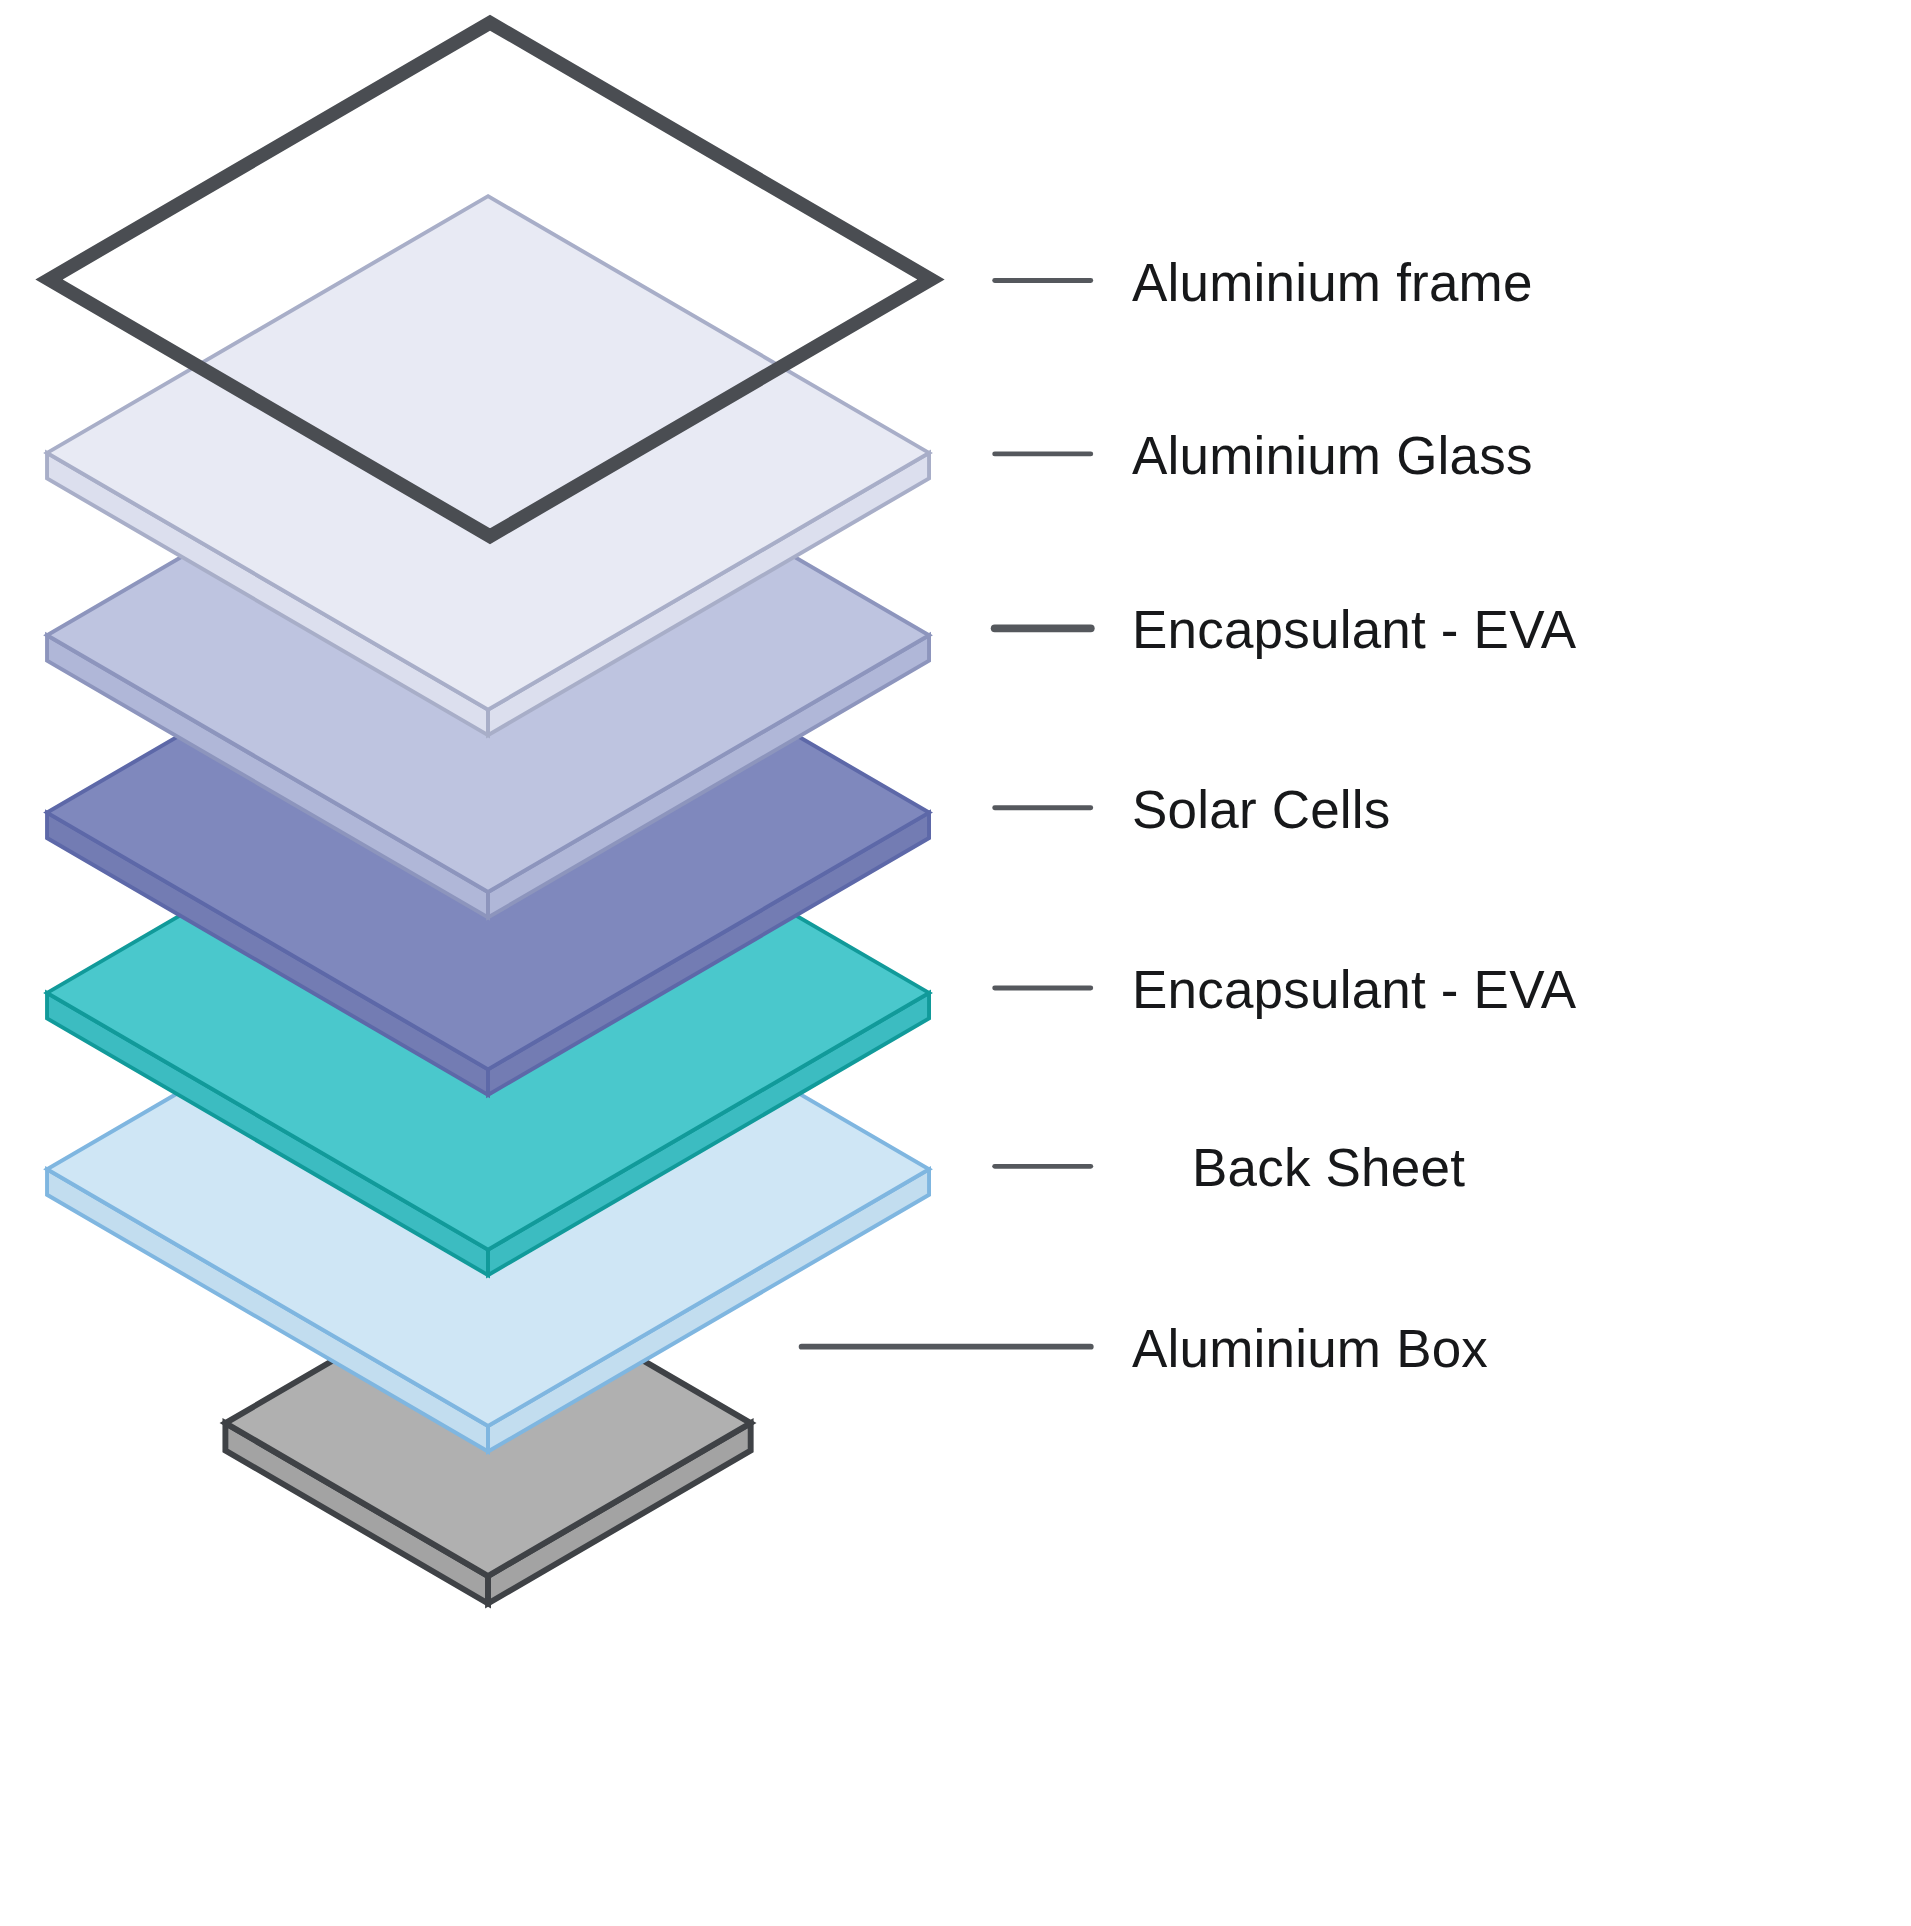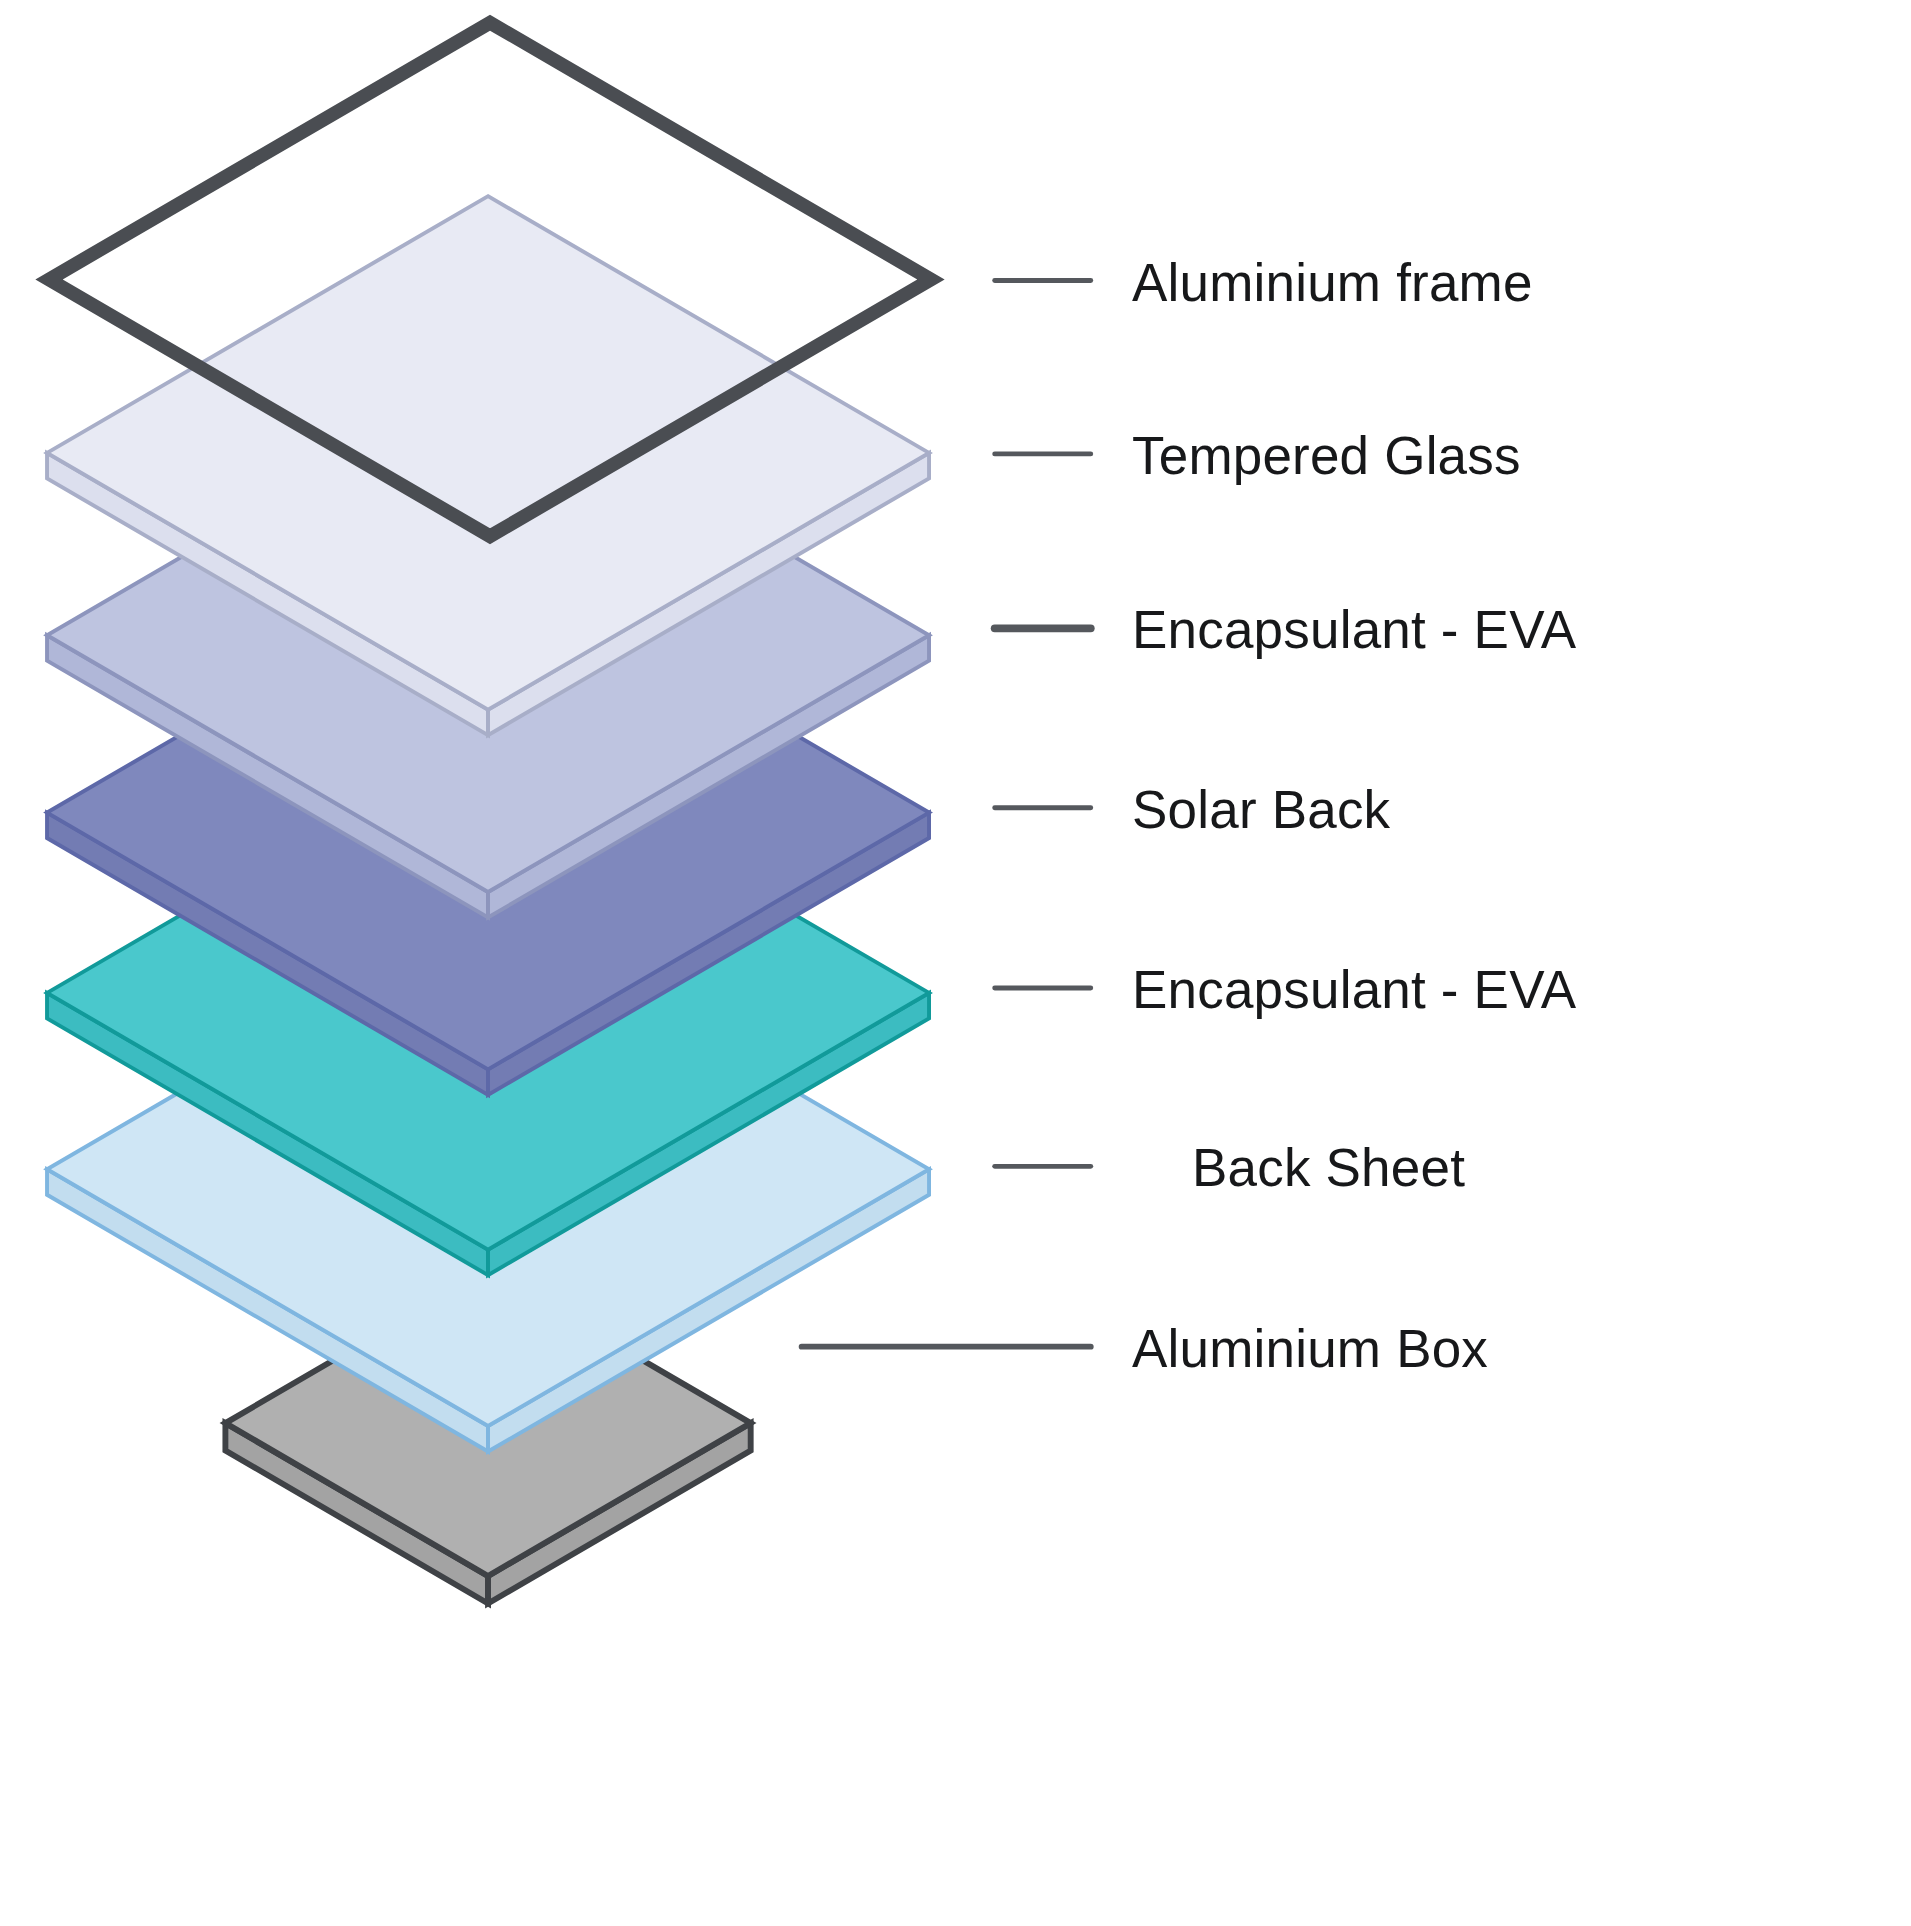--- a/index.html
+++ b/index.html
@@ -81,21 +81,21 @@
         <line x1="1015" y1="463" x2="1113" y2="463" stroke="#55585d" stroke-width="5" stroke-linecap="round"></line>
         <line x1="1015" y1="641" x2="1113" y2="641" stroke="#55585d" stroke-width="8" stroke-linecap="round"></line>
         <line x1="1015" y1="824" x2="1113" y2="824" stroke="#55585d" stroke-width="5" stroke-linecap="round"></line>
         <line x1="1015" y1="1008" x2="1113" y2="1008" stroke="#55585d" stroke-width="5" stroke-linecap="round"></line>
         <line x1="1015" y1="1190" x2="1113" y2="1190" stroke="#55585d" stroke-width="5" stroke-linecap="round"></line>
         <line x1="818" y1="1374" x2="1113" y2="1374" stroke="#55585d" stroke-width="6" stroke-linecap="round"></line>
       </g>
   </svg>
   <div id="labels-root">
       <div class="callout-label" style="left: 1132px; top: 282px; transform: translateY(-50%); color: rgb(23, 24, 26);">Aluminium frame</div>
-      <div class="callout-label" style="left: 1132px; top: 455px; transform: translateY(-50%); color: rgb(23, 24, 26);">Tempered Glass</div>
+      <div class="callout-label" style="left: 1132px; top: 455px; transform: translateY(-50%); color: rgb(23, 24, 26);">Aluminium Glass</div>
       <div class="callout-label" style="left: 1132px; top: 629px; transform: translateY(-50%); color: rgb(23, 24, 26);">Encapsulant - EVA</div>
-      <div class="callout-label" style="left: 1132px; top: 809px; transform: translateY(-50%); color: rgb(23, 24, 26);">Solar Back</div>
+      <div class="callout-label" style="left: 1132px; top: 809px; transform: translateY(-50%); color: rgb(23, 24, 26);">Solar Cells</div>
       <div class="callout-label" style="left: 1132px; top: 989px; transform: translateY(-50%); color: rgb(23, 24, 26);">Encapsulant - EVA</div>
       <div class="callout-label" style="left: 1192px; top: 1167px; transform: translateY(-50%); color: rgb(23, 24, 26);">Back Sheet</div>
       <div class="callout-label" style="left: 1132px; top: 1348px; transform: translateY(-50%); color: rgb(23, 24, 26);">Aluminium Box</div>
     </div>
 </div>
 
 
 </body></html>

